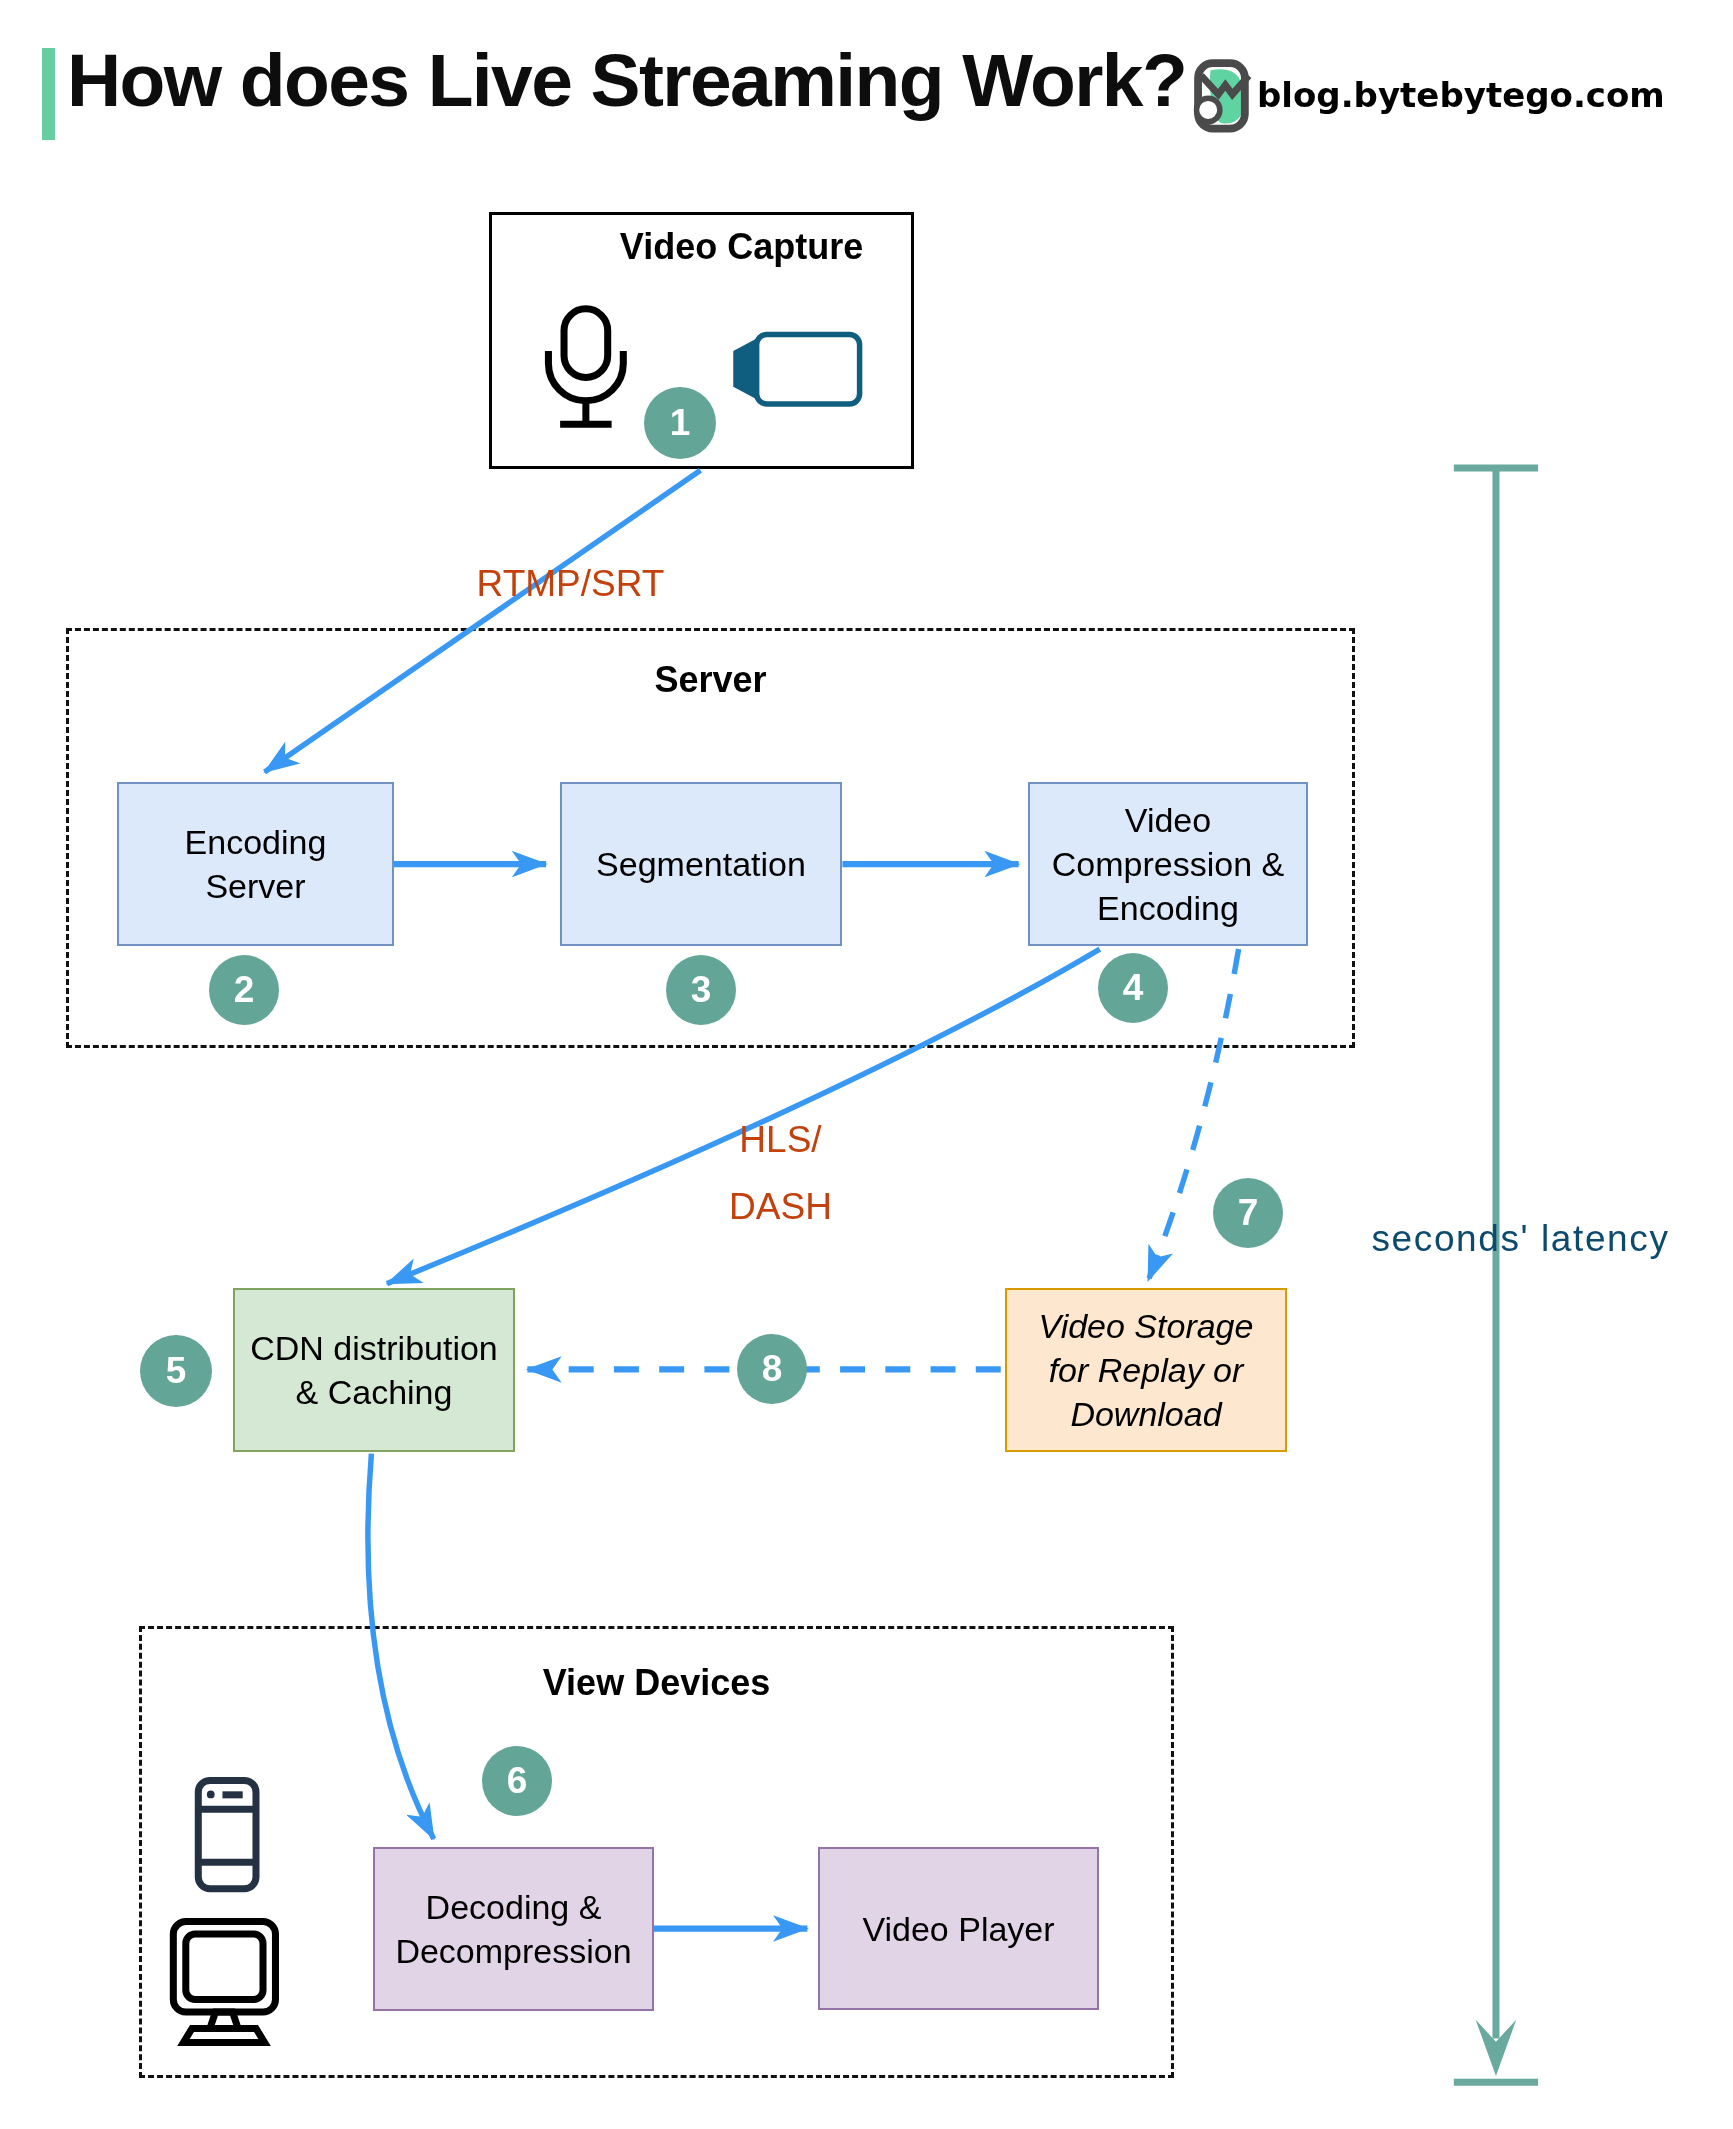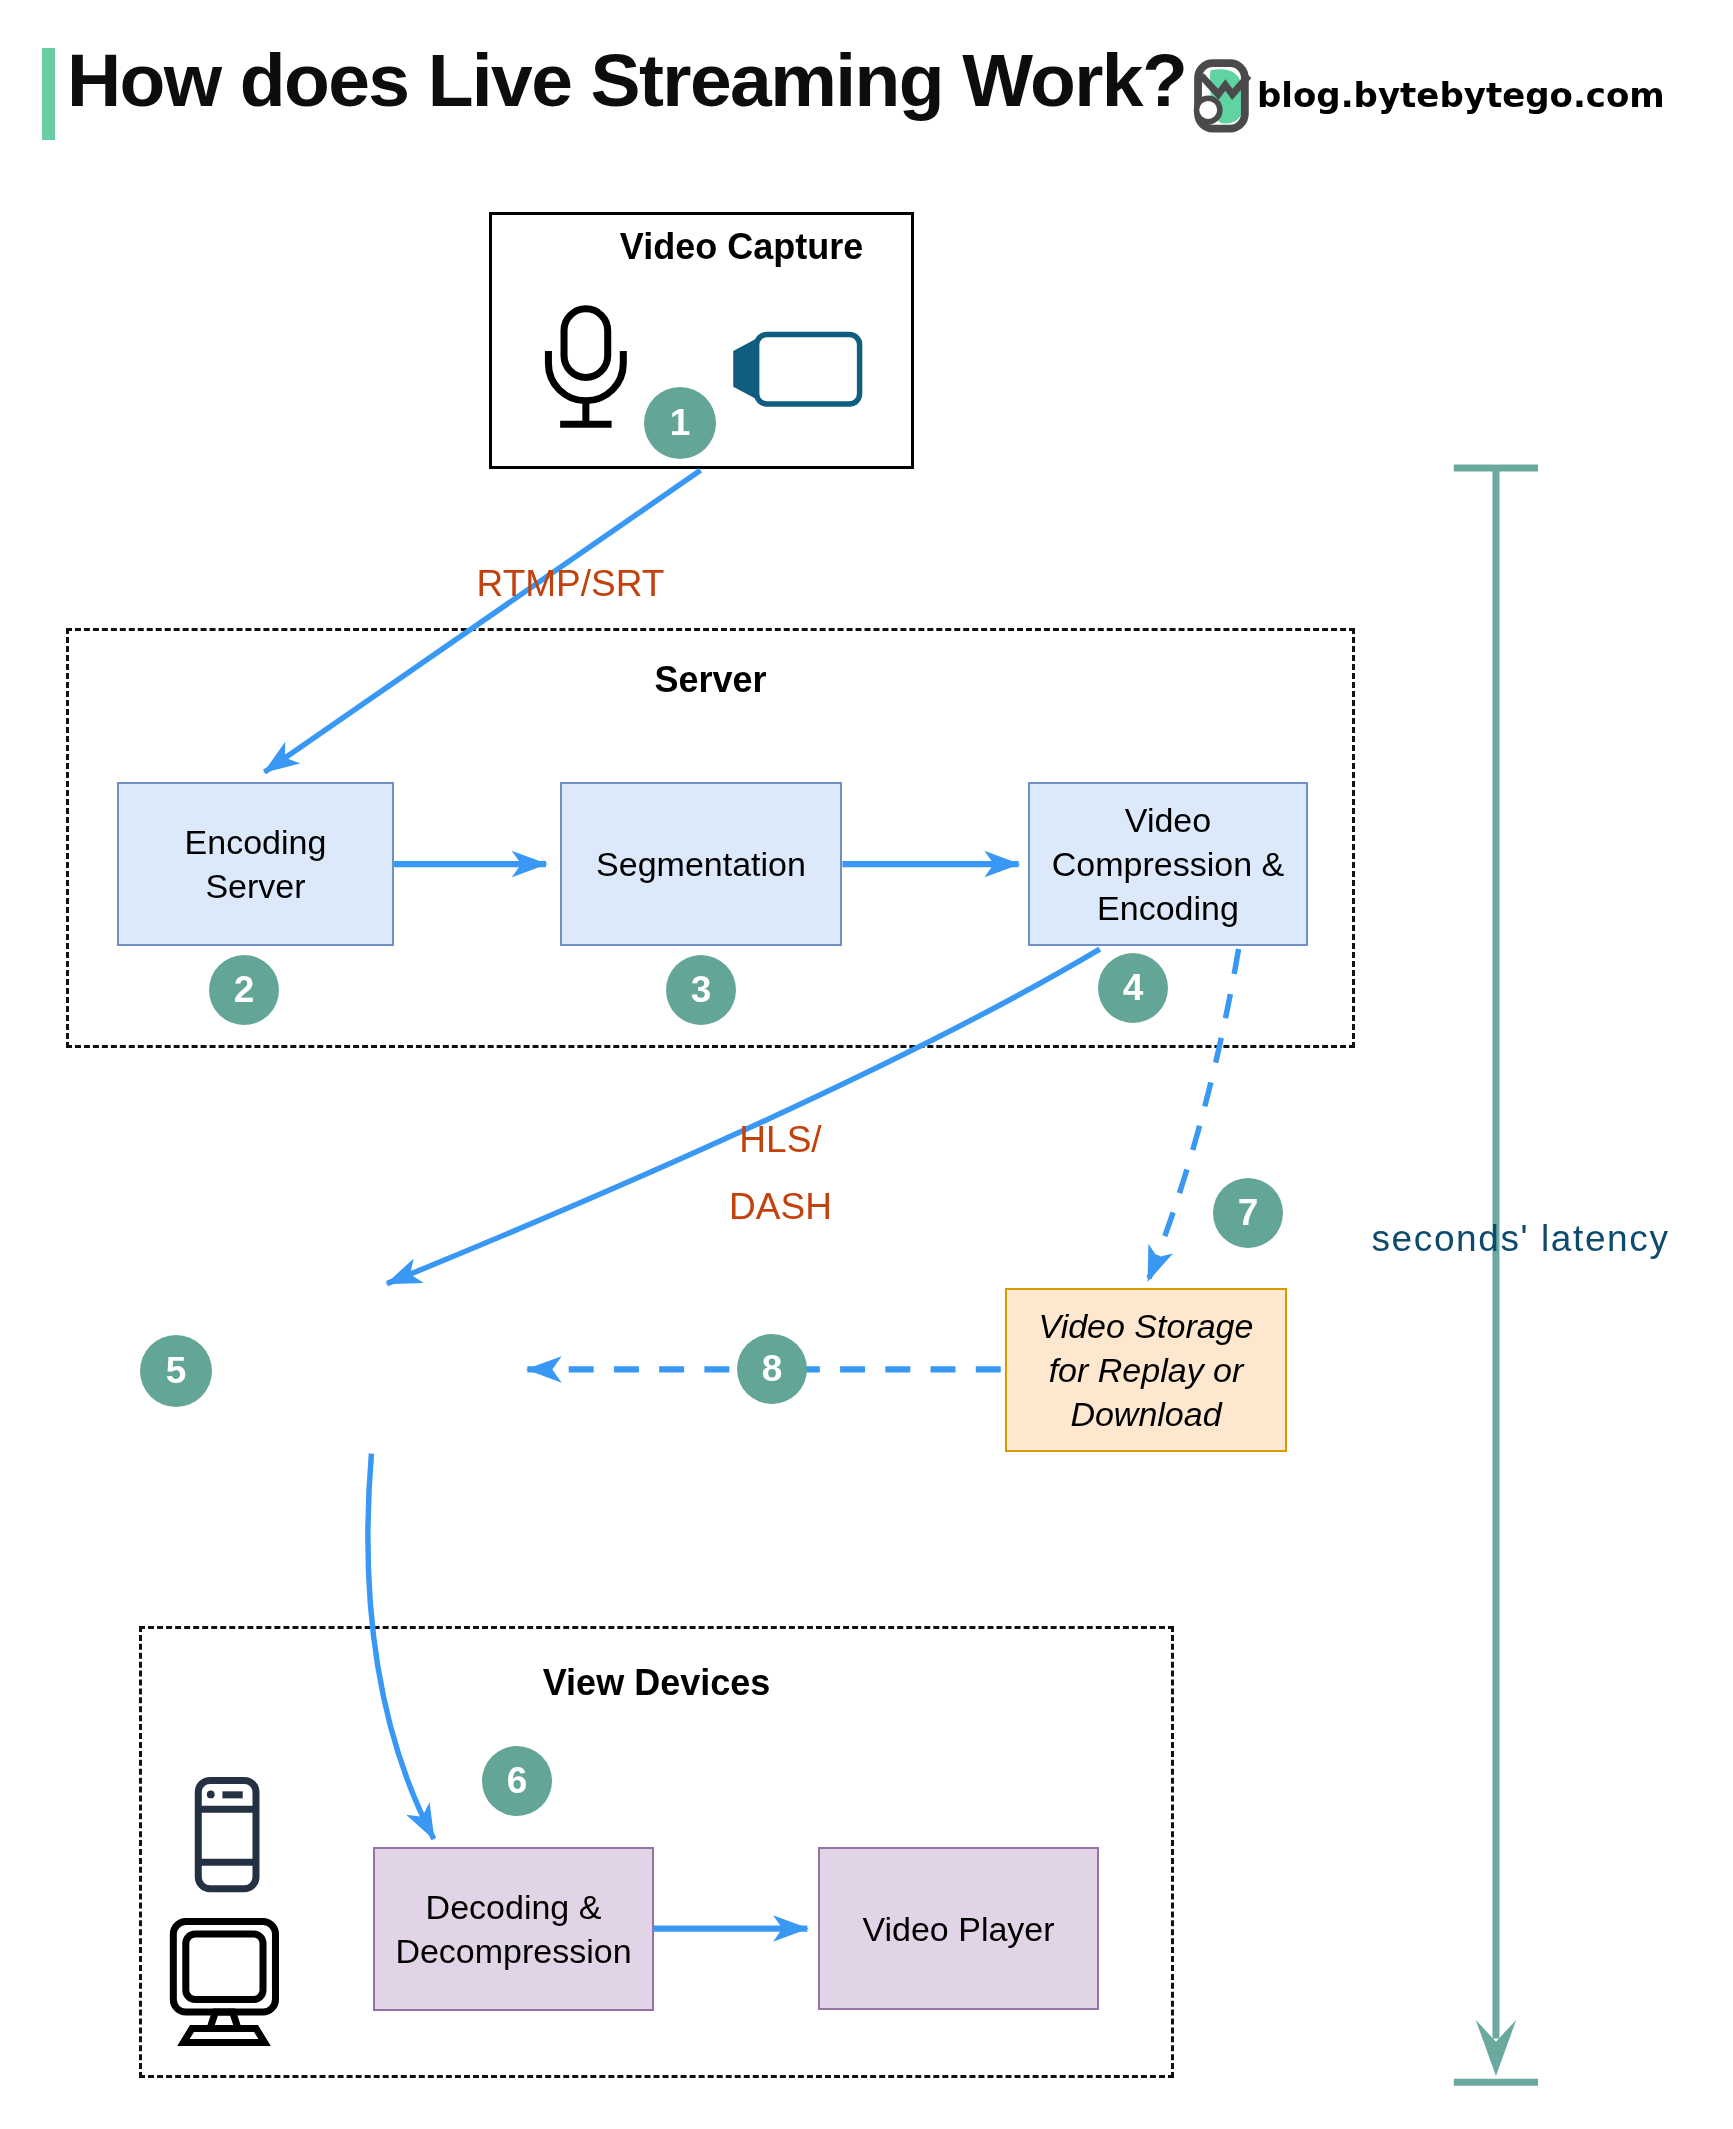--- a/index.html
+++ b/index.html
@@ -77,20 +77,24 @@
     <span>Server</span>
   </div>
   <div class="node n-blue compression">
     <span>Video</span>
     <span>Compression &amp;</span>
     <span>Encoding</span>
   </div>
   <div class="node n-blue segmentation">
     <span>Segmentation</span>
   </div>
+  <div class="node n-green cdn">
+    <span>CDN distribution</span>
+    <span>&amp; Caching</span>
+  </div>
   <div class="node n-orange storage">
     <span>Video Storage</span>
     <span>for Replay or</span>
     <span>Download</span>
   </div>
   <div class="node n-purple player">
     <span>Video Player</span>
   </div>
   <div class="node n-purple decoding">
     <span>Decoding &amp;</span>

